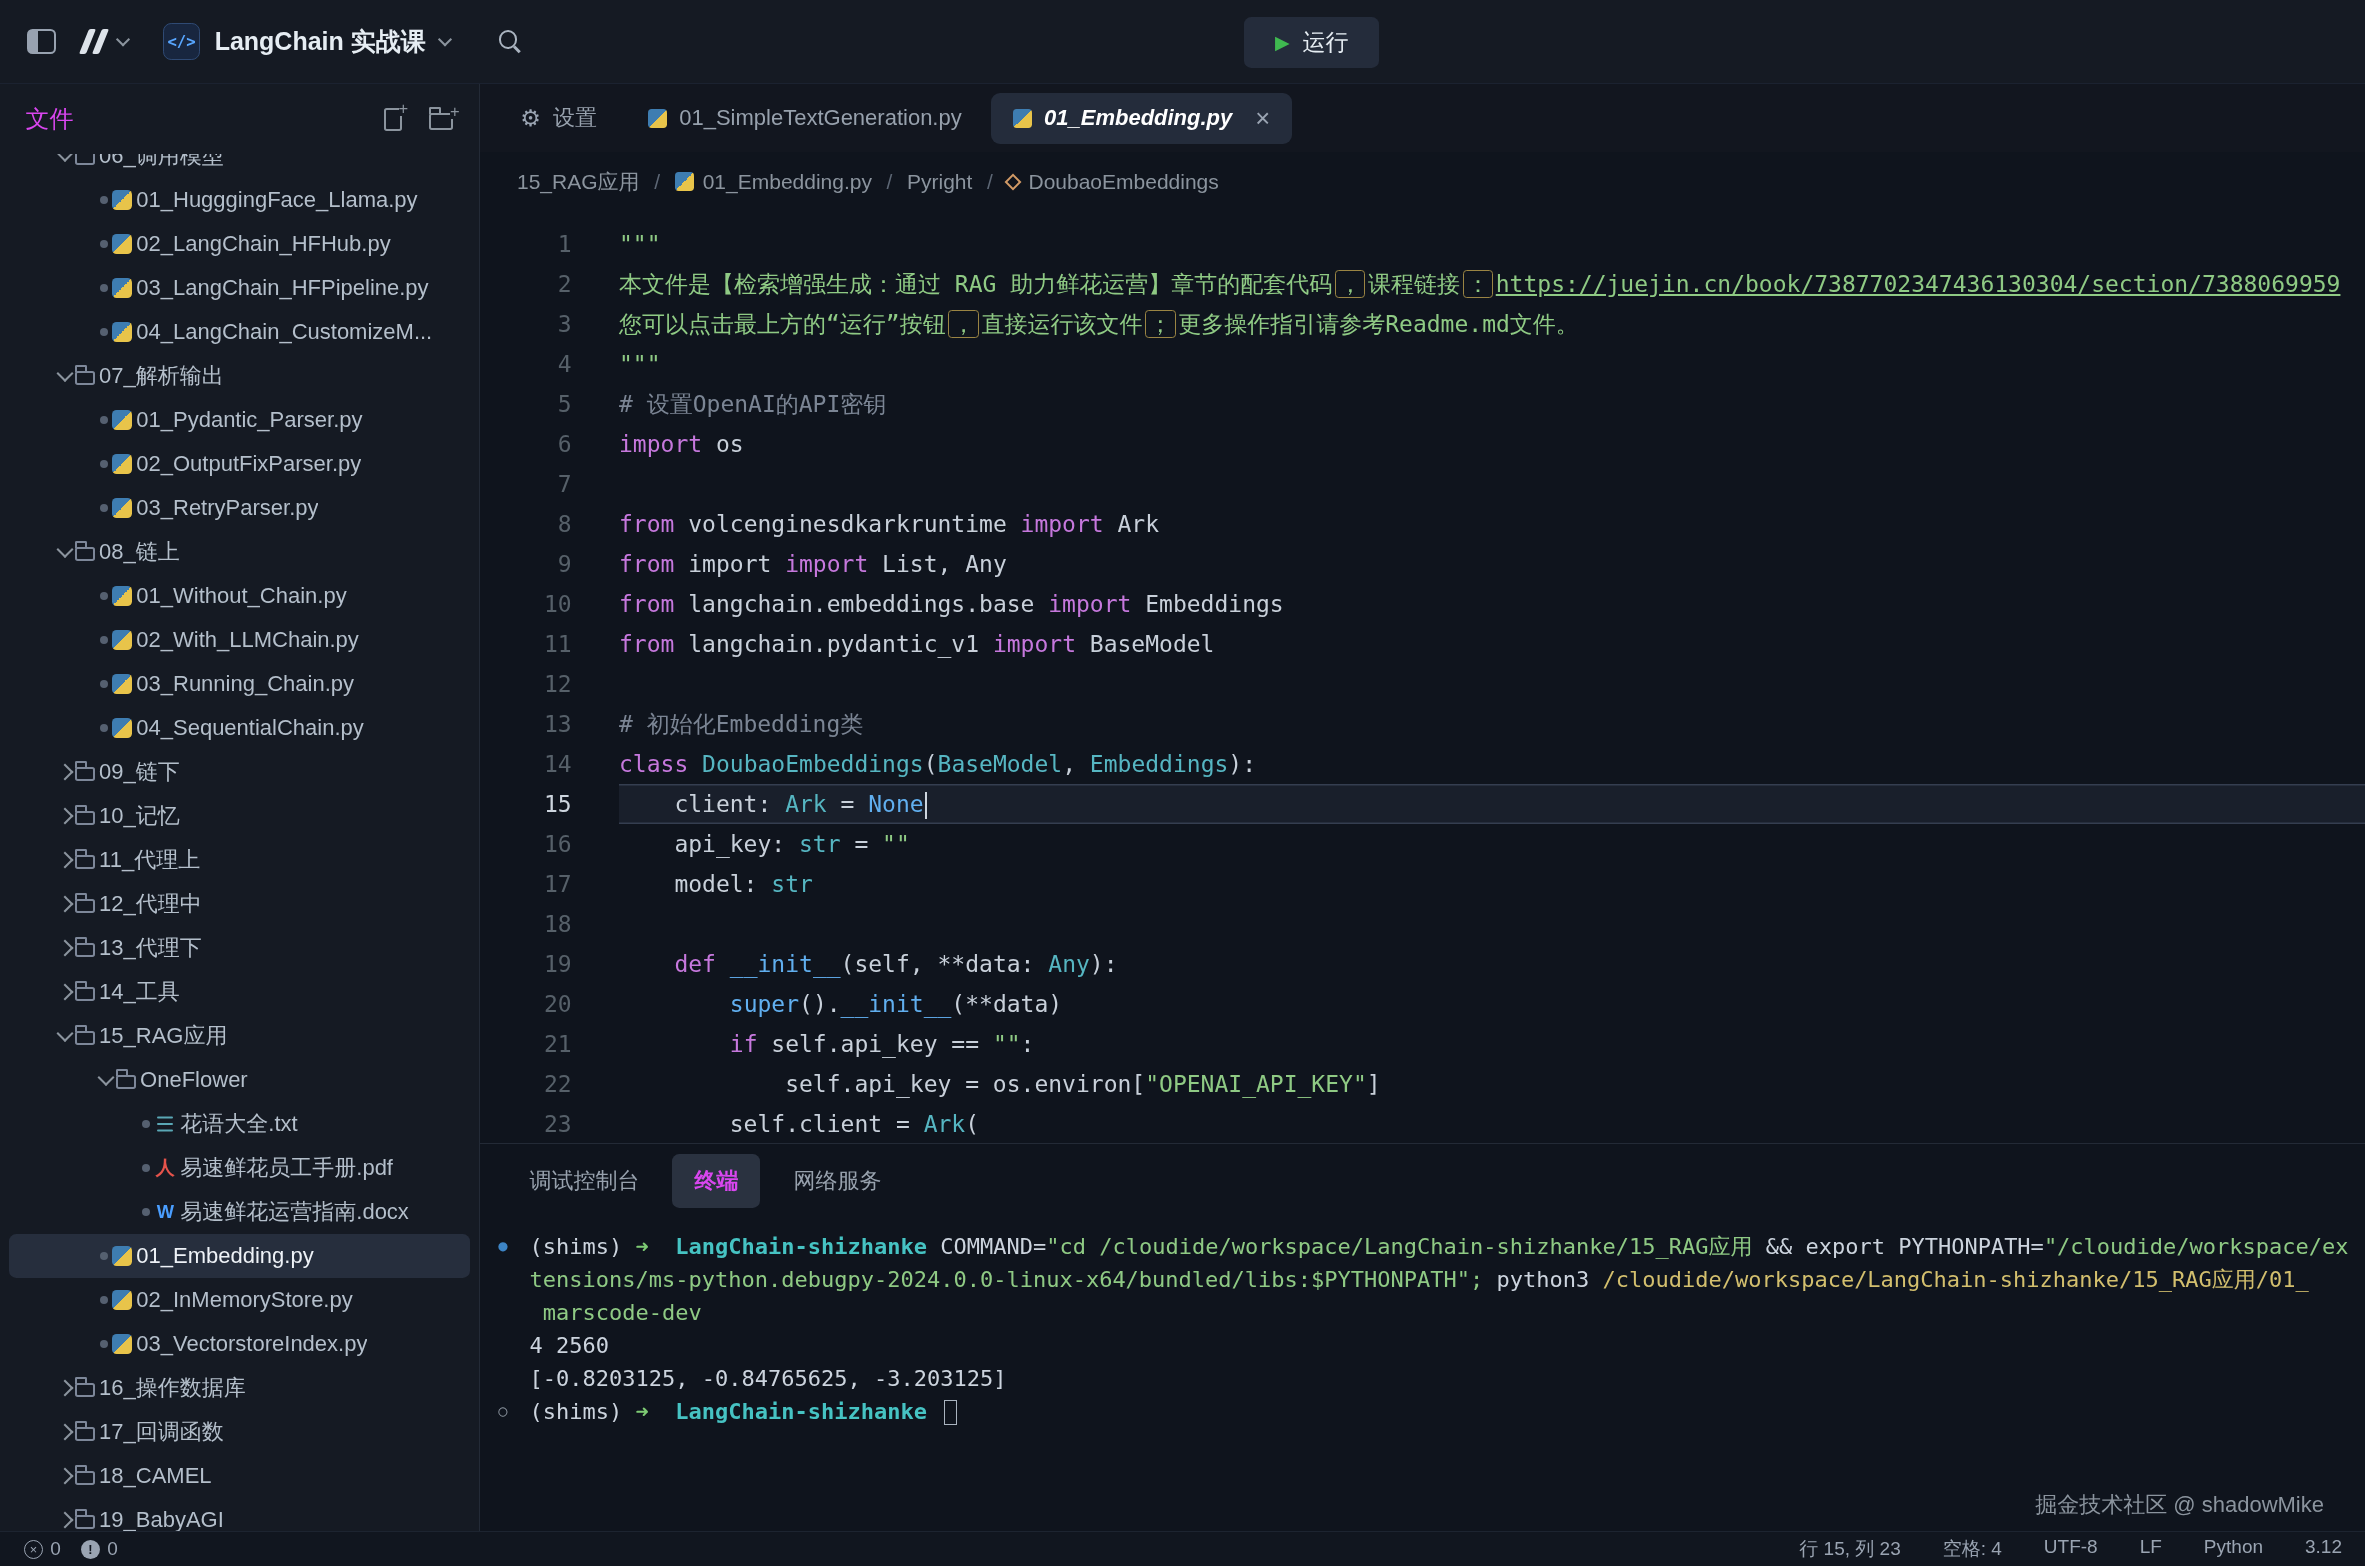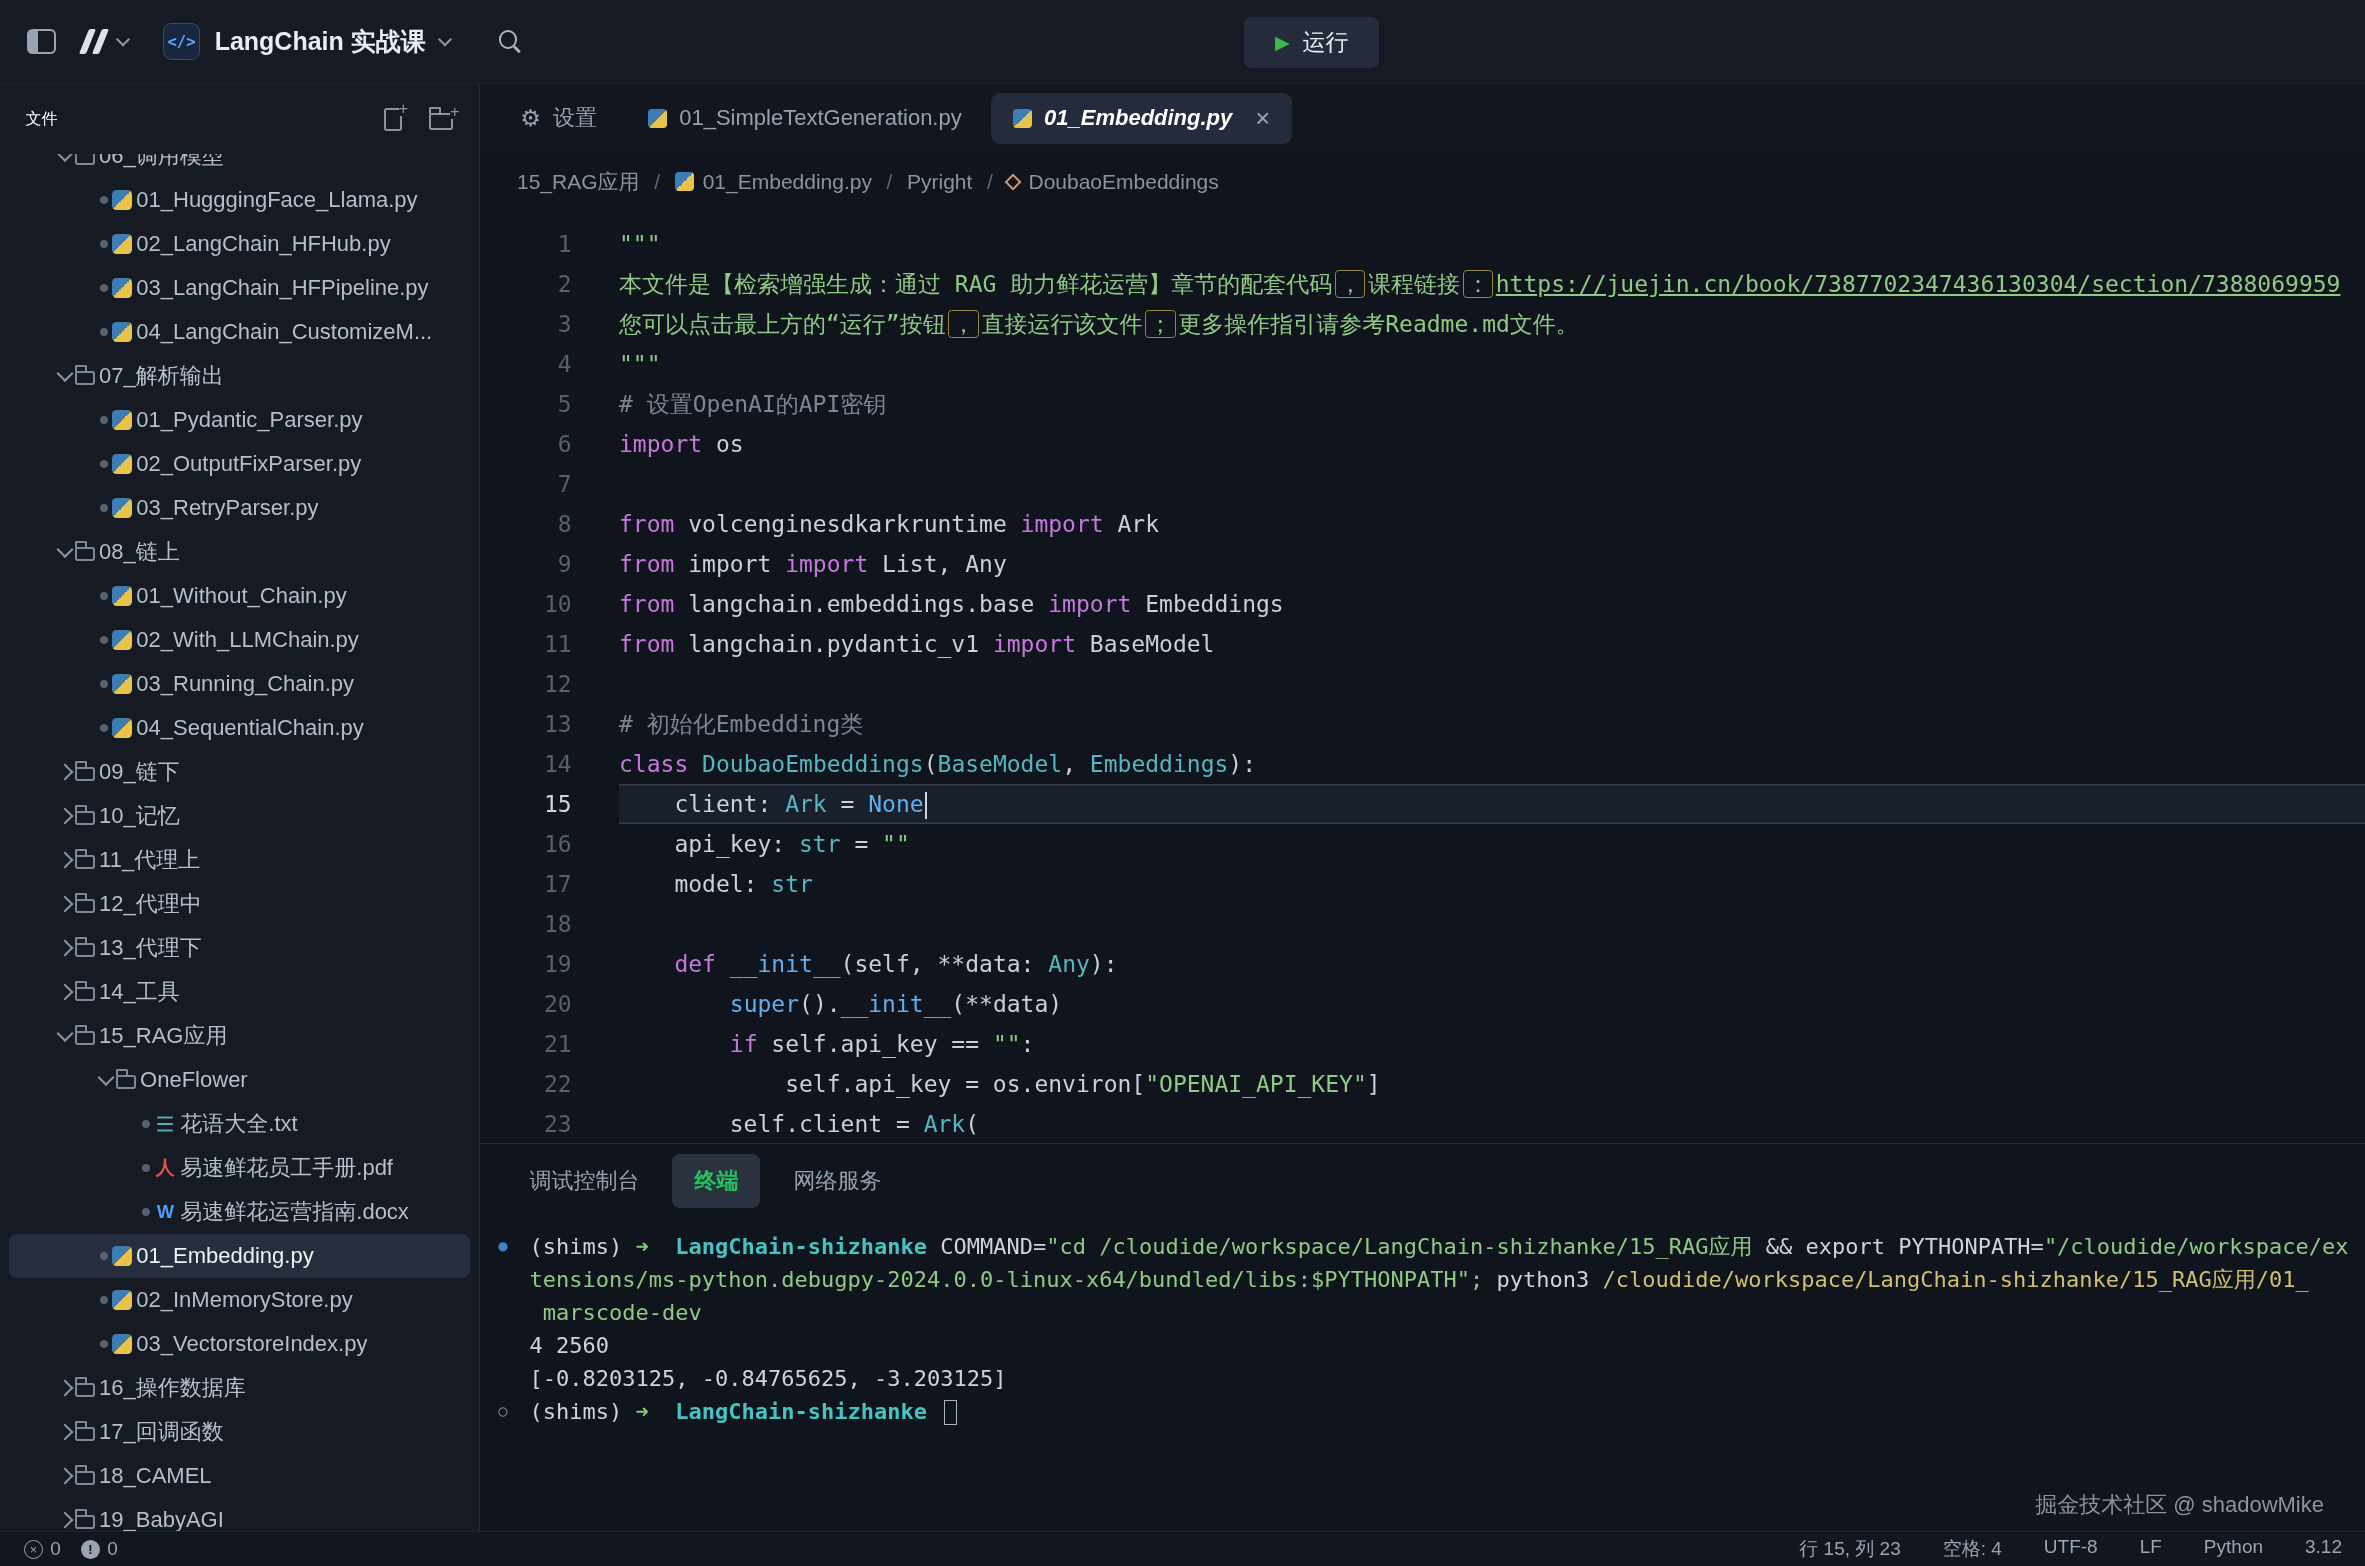--- a/index.html
+++ b/index.html
@@ -38,21 +38,21 @@
     display:flex; align-items:center; gap:12.8px; font-size:23px; cursor:pointer;
     font-family:inherit;
   }
   .run-btn .play { color:#3fb950; font-size:19px; }
 
   
   .main { flex:1; display:flex; min-height:0; }
 
   
   .sidebar { width:480px; flex:0 0 auto; background:#151a23; border-right:0.9px solid #232a36; display:flex; flex-direction:column; min-height:0; }
-  .sidebar-header { height:70px; flex:0 0 auto; display:flex; align-items:center; padding:0 25.6px; font-size:16px; color:#ffffff; }
+  .sidebar-header { height:70px; flex:0 0 auto; display:flex; align-items:center; padding:0 25.6px; font-size:24px; color:#d946ef; }
   .sidebar-header .hicons { margin-left:auto; display:flex; gap:27.4px; align-items:center; }
   .ic-newfile { position:relative; width:18.3px; height:23px; border:2.3px solid #8b949e; border-radius:2.7px; }
   .ic-newfile::after { content:"+"; position:absolute; right:-8.2px; top:-10px; font-size:16.5px; color:#8b949e; background:#151a23; line-height:1; }
   .ic-newfolder { position:relative; width:24px; height:17.4px; border:2.3px solid #8b949e; border-radius:2.7px; margin-top:4.6px; }
   .ic-newfolder::before { content:""; position:absolute; top:-7.3px; left:-2.3px; width:8.2px; height:4.6px; border:2.3px solid #8b949e; border-bottom:none; border-radius:1.8px 1.8px 0 0; }
   .ic-newfolder::after { content:"+"; position:absolute; right:-8.2px; top:-12px; font-size:16.5px; color:#8b949e; background:#151a23; line-height:1; }
 
   .tree { flex:1; overflow:hidden; padding:0 0 0 0; }
   .tree-row { height:44px; display:flex; align-items:center; gap:4px; font-size:22px; color:#b4bfcb; margin:0 9.1px; border-radius:7.3px; padding-right:9.1px; white-space:nowrap; }
   .tree-row.cut-top { margin-top:-20px; }
@@ -99,21 +99,21 @@
   .tk-f { color:#61afef; }
   .tk-n { color:#61afef; }
   .tk-u { color:#8fca84; text-decoration:underline; }
   .tk-x { color:#8fca84; border:1.4px solid #9a8443; border-radius:3.7px; margin:0 2.7px; padding:0 2.7px; }
   .caret { display:inline-block; width:2.7px; height:27.4px; background:#cdd5de; vertical-align:middle; margin-left:0.9px; }
 
   
   .panel { height:388px; flex:0 0 auto; border-top:0.9px solid #232a36; display:flex; flex-direction:column; position:relative; background:#0f141d; }
   .panel-tabs { height:73px; flex:0 0 auto; display:flex; align-items:center; gap:11px; padding:0 27.4px; }
   .ptab { padding:12px 22px; border-radius:7.3px; font-size:22px; color:#97a1ad; white-space:nowrap; }
-  .ptab.active { background:#2a3240; color:#22c55e; font-weight:bold; }
+  .ptab.active { background:#2a3240; color:#d946ef; font-weight:bold; }
   .terminal { flex:1; overflow:hidden; font-family:"DejaVu Sans Mono",monospace; font-size:22px; line-height:33px; padding:12.8px 0 0 14.6px; }
   .trow { position:relative; padding-left:35px; height:33px; white-space:pre; }
   .tdeco { position:absolute; left:3.7px; top:0; font-size:15.6px; line-height:33px; }
   .tdeco.filled { color:#3d85c6; }
   .tdeco.hollow { color:#8b949e; }
   .tk-td { color:#ccd4de; }
   .tk-g { color:#7ecb74; font-weight:bold; }
   .tk-gs { color:#8fca84; }
   .tk-cy { color:#46c3c3; font-weight:bold; }
   .tk-y { color:#d3bf6e; }

